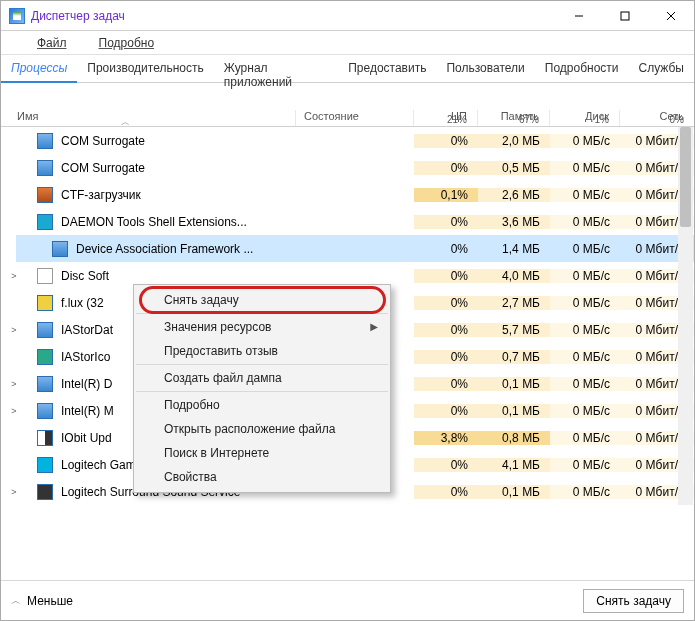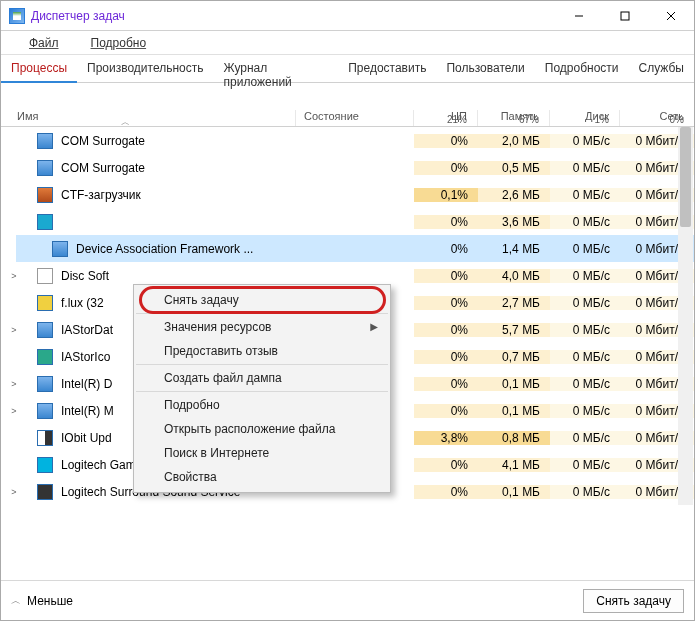--- a/index.html
+++ b/index.html
@@ -4,26 +4,26 @@
 <style>
   * { box-sizing: border-box; margin: 0; padding: 0; font-family: "Segoe UI", Tahoma, sans-serif; }
   body { background: #fff; width: 695px; height: 621px; overflow: hidden; border: 1px solid #aaa; position: relative; }
   .titlebar { height: 30px; background: #fff; display: flex; align-items: center; border-bottom: 1px solid #d0d0d0; }
   .titlebar .icon { width: 16px; height: 16px; margin: 0 6px 0 8px; background: linear-gradient(135deg,#2a7cd6,#7eb7f0); border: 1px solid #2a7cd6; display:inline-block; position:relative; }
   .titlebar .icon::after{content:"";position:absolute;inset:3px;background:linear-gradient(#4aa04a,#fff 50%,#fff);}
   .titlebar .title { font-size: 12px; color: #6d28d9; flex: 1; }
   .winbtns { display: flex; height: 100%; }
   .winbtn { width: 46px; display:flex; align-items:center; justify-content:center; color:#000; font-size:11px; }
   .winbtn svg{width:10px;height:10px;}
-  .menubar { height: 24px; display:flex; align-items:center; padding: 0 12px; font-size:12px; color:#333; border-bottom:1px solid #e0e0e0;}
+  .menubar { height: 24px; display:flex; align-items:center; padding: 0 20px; font-size:12px; color:#333; border-bottom:1px solid #e0e0e0;}
   .menubar span { padding: 2px 8px; }
   .menubar .u { text-decoration: underline; text-decoration-color:#555; }
   .tabs { display:flex; height: 28px; border-bottom:1px solid #d0d0d0; font-size:12px; }
   .tab { padding: 6px 10px 5px; color:#333; position:relative; }
-  .tab.active { color:#b91c1c; }
+  .tab.active { color:#3b82f6;font-style:italic; }
   .tab.active::after{content:"";position:absolute;left:0;right:0;bottom:-1px;height:2px;background:#3086d8;}
   .headerrow { display:flex; height: 44px; border-bottom:1px solid #d0d0d0; font-size:11px; color:#555; align-items:flex-end;}
   .col-name { flex:1; padding-left:16px; padding-bottom:4px; position:relative; border-right:1px solid #e8e8e8;}
   .col-name .chev { position:absolute; left:120px; top:6px; font-size:9px; color:#888;}
   .col-state { width: 118px; padding-left:8px; padding-bottom:4px; border-right:1px solid #e8e8e8;}
   .col-cpu  { width: 64px; text-align:right; padding-right:10px; padding-bottom:4px; border-right:1px solid #e8e8e8;}
   .col-mem  { width: 72px; text-align:right; padding-right:10px; padding-bottom:4px; border-right:1px solid #e8e8e8;}
   .col-disk { width: 70px; text-align:right; padding-right:10px; padding-bottom:4px; border-right:1px solid #e8e8e8;}
   .col-net  { width: 74px; text-align:right; padding-right:10px; padding-bottom:4px;}
   .col-cpu,.col-mem,.col-disk,.col-net{position:relative;}
@@ -153,20 +153,21 @@
       <div class="c-state"></div>
       <div class="c-cpu h">0,1%</div>
       <div class="c-mem">2,6 МБ</div>
       <div class="c-disk">0 МБ/с</div>
       <div class="c-net">0 Мбит/с</div>
     </div>
     <div class="row">
       <div class="c-name">
         <span class="expand"></span>
         <span class="picon cyan"></span>
+        <span>DAEMON Tools Shell Extensions...</span>
       </div>
       <div class="c-state"></div>
       <div class="c-cpu">0%</div>
       <div class="c-mem">3,6 МБ</div>
       <div class="c-disk">0 МБ/с</div>
       <div class="c-net">0 Мбит/с</div>
     </div>
     <div class="row sel">
       <div class="c-name">
         <span class="expand"></span>

